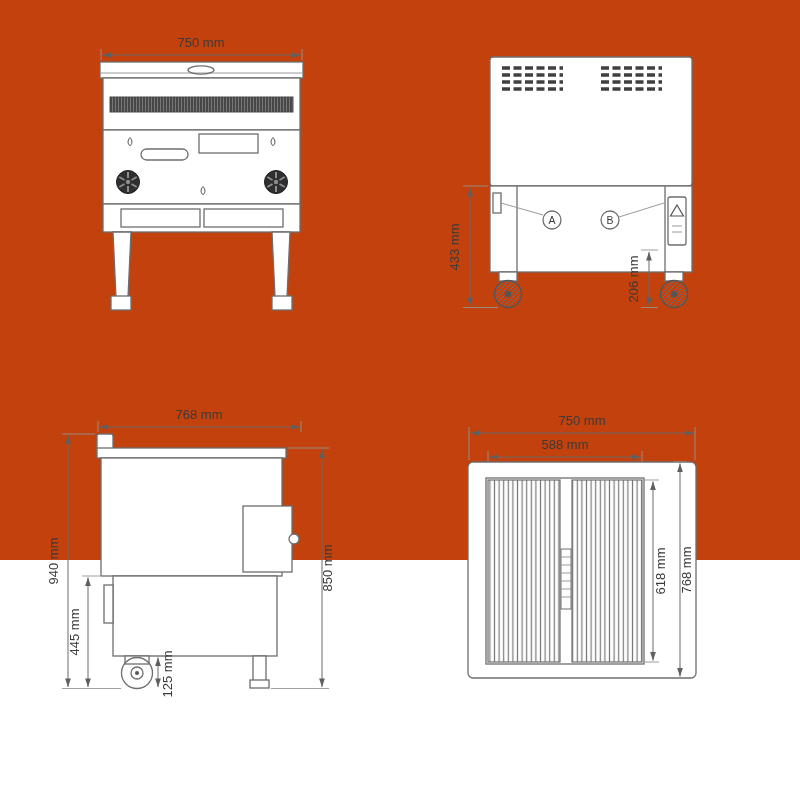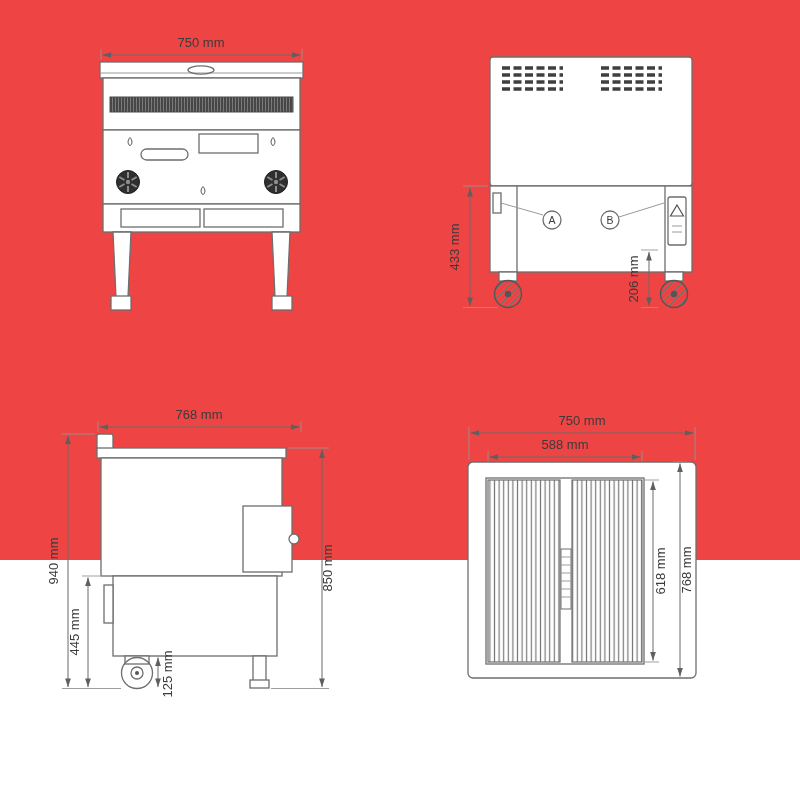--- a/index.html
+++ b/index.html
@@ -1,17 +1,17 @@
 <!DOCTYPE html>
 <html><head>
 <meta charset="utf-8">
 <style>
   html,body{margin:0;padding:0;}
   body{width:800px;height:800px;background:#ffffff;font-family:"Liberation Sans",sans-serif;overflow:hidden;}
-  .sheet{position:relative;width:800px;height:560px;background:#ef4444;}
+  .sheet{position:relative;width:800px;height:560px;background:#c2410c;}
   svg{display:block;}
   .ln{fill:#ffffff;stroke:#6e6e6e;stroke-width:1.3;}
   .lnf{fill:none;stroke:#6e6e6e;stroke-width:1.3;}
   .thin{fill:none;stroke:#9a9a9a;stroke-width:1;}
   .dim{stroke:#6a6a6a;stroke-width:1;fill:none;}
   .ext{stroke:#949494;stroke-width:0.9;fill:none;}
   text{font-family:"Liberation Sans",sans-serif;font-size:13px;fill:#3b3b3b;}
   .co{font-size:10.5px;}
 </style>
 </head>

